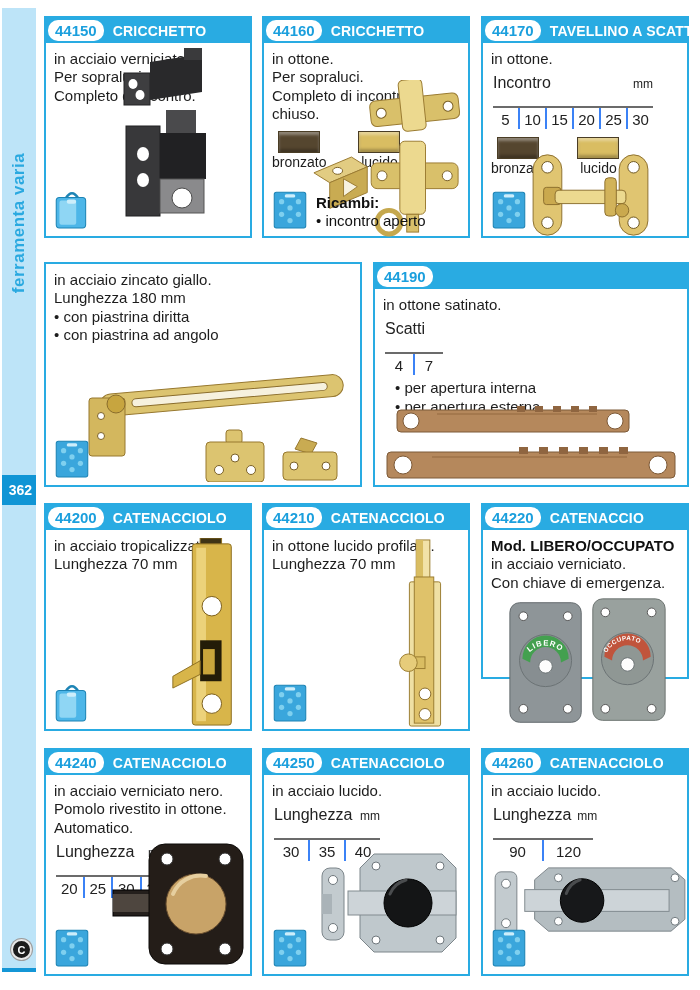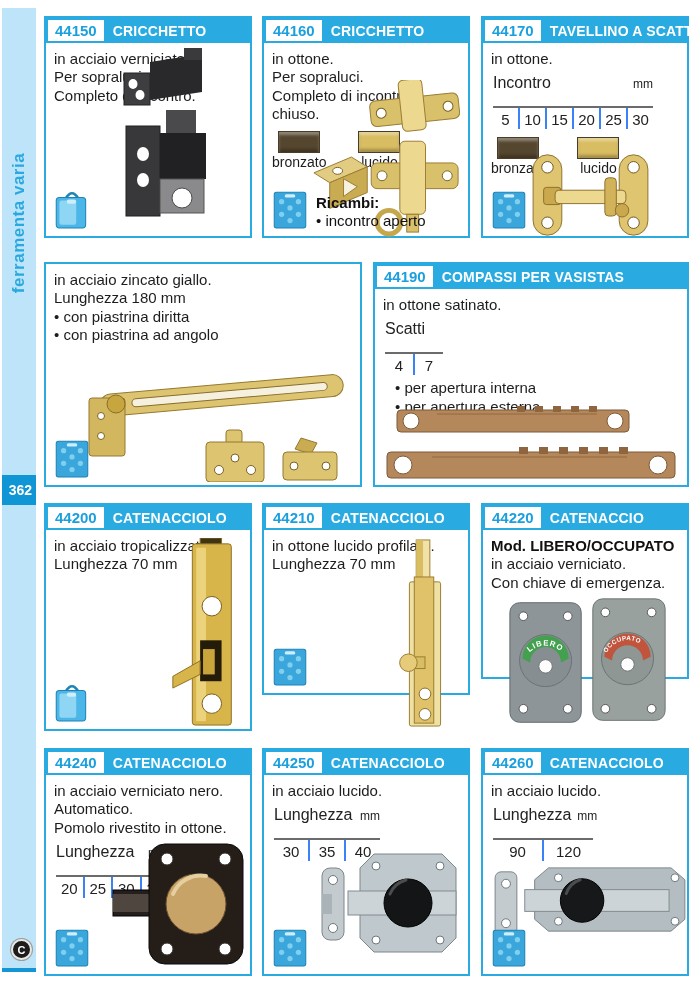--- a/index.html
+++ b/index.html
@@ -19,29 +19,29 @@
                  color:#fff; font-weight:bold; font-size:11px; display:flex; align-items:center; justify-content:center; }
 
   
   .cell { position:absolute; background:#fff; border:2px solid #29abe2; }
   #c0 {left:44px; top:16px;  width:208px; height:222px;}
   #c1 {left:262px;top:16px;  width:208px; height:222px;}
   #c2 {left:481px;top:16px;  width:208px; height:222px;}
   #c3 {left:44px; top:262px; width:318px; height:225px;}
   #c4 {left:373px;top:262px; width:316px; height:225px;}
   #c5 {left:44px; top:503px; width:208px; height:228px;}
-  #c6 {left:262px;top:503px; width:208px; height:192px;}
+  #c6 {left:262px;top:503px; width:208px; height:228px;}
   #c7 {left:481px;top:503px; width:208px; height:176px;}
   #c8 {left:44px; top:748px; width:208px; height:228px;}
   #c9 {left:262px;top:748px; width:208px; height:228px;}
   #c10{left:481px;top:748px; width:208px; height:228px;}
 
   .hdr { display:flex; align-items:center; background:#29abe2; height:25px; padding:2px 2px; }
   .code { background:#fff; color:#1b9fdd; font-weight:bold; font-size:15px; padding:0 7px; height:21px;
-          line-height:21px; flex:0 0 auto; }
+          line-height:21px; flex:0 0 auto;border-radius:10px; }
   .htitle { color:#fff; font-weight:bold; font-size:14px; margin-left:9px; white-space:nowrap; letter-spacing:.2px; }
 
   .desc { padding:7px 8px 0 8px; font-size:15px; line-height:1.22; color:#1d1d1d; }
   .bold-line { font-weight:bold; color:#111; }
 
   
   .spec { margin:6px 0 0 10px; color:#222; }
   .spec-head { display:flex; justify-content:space-between; align-items:baseline; gap:6px;
                font-size:16px; padding-bottom:14px; }
   .spec-unit { font-size:12px; }
@@ -259,21 +259,20 @@
         <circle cx="9" cy="25" r="2.5" fill="#7fd0ef"></circle>
       <circle cx="25" cy="25" r="2.5" fill="#7fd0ef"></circle>
         <circle cx="17" cy="31" r="2.5" fill="#7fd0ef"></circle>
       <rect x="12" y="6" width="10" height="3" rx="1.5" fill="#cdeefb"></rect>
     </svg>
   </div>
 
   <div class="cell" id="c4">
     <div class="hdr">
       <span class="code">44190</span>
-      <span class="htitle">COMPASSI PER VASISTAS</span>
     </div>
     <div class="desc">
       <div>in ottone satinato.</div>
     </div>
     <div class="spec w2s">
       <div class="spec-head">
         <span>Scatti</span>
         <span class="spec-unit"></span>
       </div>
       <div class="spec-vals">
@@ -410,22 +409,22 @@
     </svg>
   </div>
 
   <div class="cell" id="c8">
     <div class="hdr">
       <span class="code">44240</span>
       <span class="htitle">CATENACCIOLO</span>
     </div>
     <div class="desc">
       <div>in acciaio verniciato nero.</div>
+      <div>Pomolo rivestito in ottone.</div>
       <div>Automatico.</div>
-      <div>Pomolo rivestito in ottone.</div>
     </div>
     <div class="spec w4">
       <div class="spec-head">
         <span>Lunghezza</span>
         <span class="spec-unit">mm</span>
       </div>
       <div class="spec-vals">
         <span>20</span>
         <span>25</span>
         <span>30</span>

